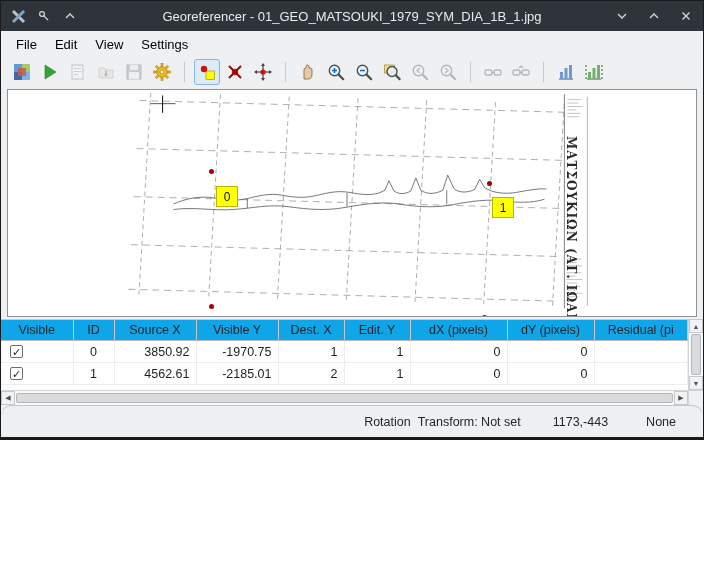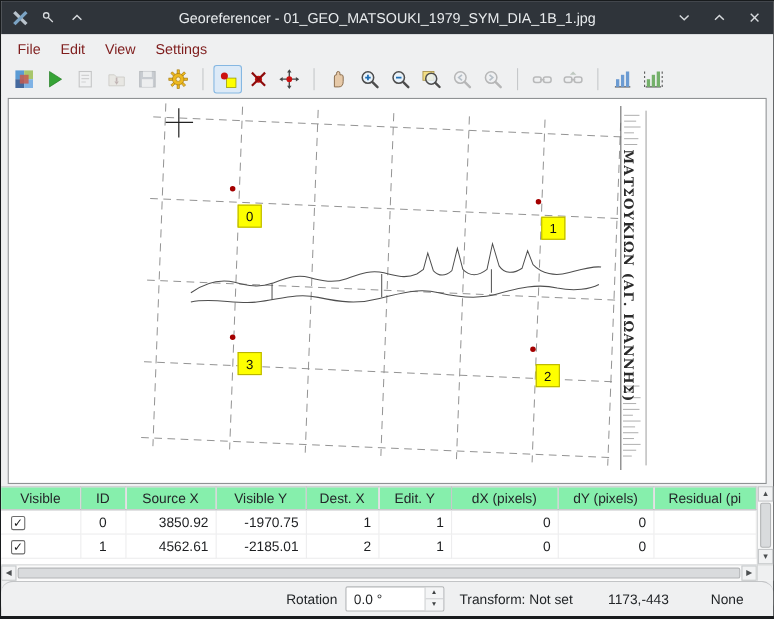--- a/index.html
+++ b/index.html
@@ -1,30 +1,30 @@
 <!DOCTYPE html>
 <html><head>
 <meta charset="utf-8">
 <style>
   * { margin:0; padding:0; box-sizing:border-box; }
   html,body { width:704px; height:563px; font-family:"Liberation Sans", sans-serif; }
   .window {
-    width:704px; height:563px; display:flex; flex-direction:column;
+    width:704px; height:440px; display:flex; flex-direction:column;
     border:1px solid #181b1d; border-bottom-width:3px; background:#eff0f1; overflow:hidden;
   }
   
   .titlebar { height:30px; flex:0 0 30px; background:#2f343a; display:flex; align-items:center;
     padding:0 8px; position:relative; color:#dfe3e6; }
   .tb-left { display:flex; align-items:center; gap:8px; z-index:2; }
   .tb-right { margin-left:auto; display:flex; align-items:center; gap:14px; z-index:2; }
   .tb-title { position:absolute; left:0; right:0; text-align:center; font-size:13px; color:#e8ebed; }
   .tb-btn { display:flex; align-items:center; justify-content:center; width:18px; height:18px; cursor:pointer; }
   
   .menubar { height:26px; flex:0 0 26px; display:flex; align-items:center; padding:0 6px; background:#eff0f1; }
-  .menu-item { padding:3px 9px; font-size:13px; color:#7f1d1d; cursor:default; }
+  .menu-item { padding:3px 9px; font-size:13px; color:#000000; cursor:default; }
   
   .toolbar { height:30px; flex:0 0 30px; display:flex; align-items:center; padding:0 8px; gap:2px; background:#eff0f1; }
   .icon-btn { width:26px; height:26px; border-radius:3px; display:flex; align-items:center; justify-content:center; border:1px solid transparent; }
   .icon-btn.active { background:#ddeaf7; border:1px solid #85b7e2; }
   .icon-btn.disabled svg { opacity:.35; filter:grayscale(70%); }
   .tsep { width:1px; height:20px; background:#c6c8ca; margin:0 7px; flex:0 0 1px; }
   
   .canvas-wrap { flex:1 1 auto; padding:2px 6px; background:#eff0f1; min-height:0; }
   .canvas { width:100%; height:100%; background:#ffffff; border:1px solid #8f9294; position:relative; overflow:hidden; }
   .canvas svg.mapart { position:absolute; left:0; top:0; width:100%; height:100%; }
@@ -34,21 +34,21 @@
   .map-vlabel { position:absolute; left:570px; top:46px; transform:rotate(90deg); transform-origin:left top;
     font-family:"DejaVu Serif", serif; font-weight:bold; font-size:12px; letter-spacing:1px; color:#2a2a2a; white-space:nowrap; }
   
   .dock-header { height:22px; flex:0 0 22px; display:flex; align-items:center; padding:0 8px;
     background:#eff0f1; border-top:1px solid #c3c5c7; font-size:12.5px; color:#232629; }
   .dock-btns { margin-left:auto; display:flex; gap:4px; }
   .dock-btn { width:14px; height:14px; display:flex; align-items:center; justify-content:center; cursor:pointer; }
   
   .table-block { height:86px; flex:0 0 86px; position:relative; background:#ffffff; }
   table.gcp { border-collapse:collapse; table-layout:fixed; width:687px; }
-  .gcp th { height:21px; font-weight:normal; font-size:12.5px; color:#232629; background:#86efac;
+  .gcp th { height:21px; font-weight:normal; font-size:12.5px; color:#232629; background:#0ea5e9;
     border-top:1px solid #c6c8ca; border-bottom:1px solid #b5b7b9; border-right:1px solid #c6c8ca;
     text-align:center; overflow:hidden; white-space:nowrap; }
   .gcp td { height:22px; font-size:12.5px; color:#1d1f21; background:#fff;
     border-right:1px solid #ededee; border-bottom:1px solid #ededee;
     padding:0 6px; overflow:hidden; white-space:nowrap; }
   .gcp td.num { text-align:right; }
   .gcp td.center { text-align:center; }
   .checkbox { display:inline-block; width:13px; height:13px; background:#fff; border:1px solid #6e6e6e;
     border-radius:2px; font-size:11px; line-height:12px; text-align:center; color:#1b1b1b; margin-left:3px; }
   
@@ -427,25 +427,18 @@
     <div class="hscroll">
       <span class="sb-btn">◀</span>
       <span class="hthumb"></span>
       <span class="sb-btn">▶</span>
     </div>
     <div class="sb-corner"></div>
   </div>
 
   <div class="statusbar">
     <span class="sb-label">Rotation</span>
-    <span class="spinbox">
-      <input value="0.0 °" style="">
-      <span class="spin-btns">
-        <span>▲</span>
-        <span>▼</span>
-      </span>
-    </span>
     <span class="sb-transform">Transform: Not set</span>
     <span class="sb-coords">1173,-443</span>
     <span class="sb-crs">None</span>
   </div>
 
 </div>
 
 </body></html>

